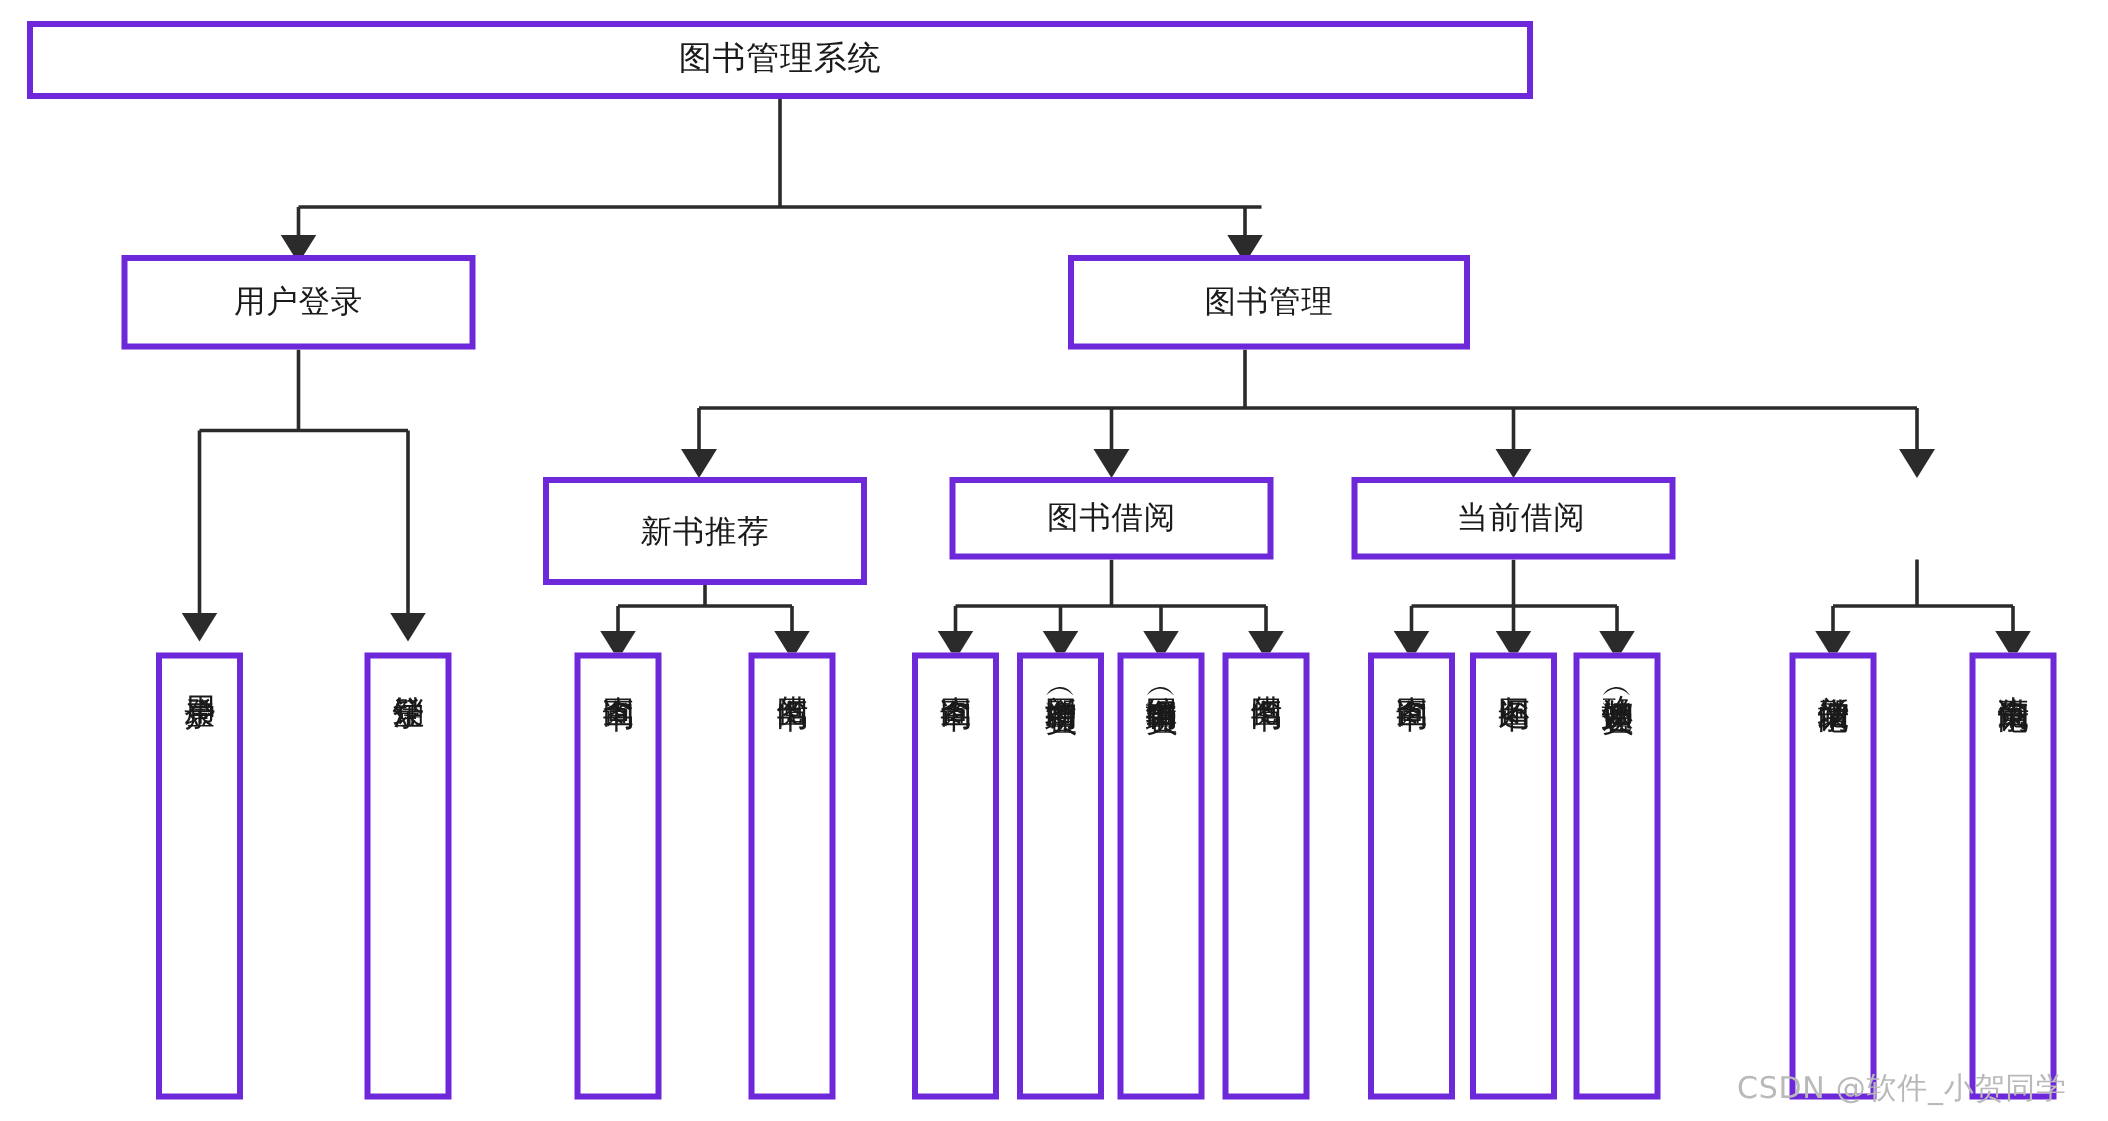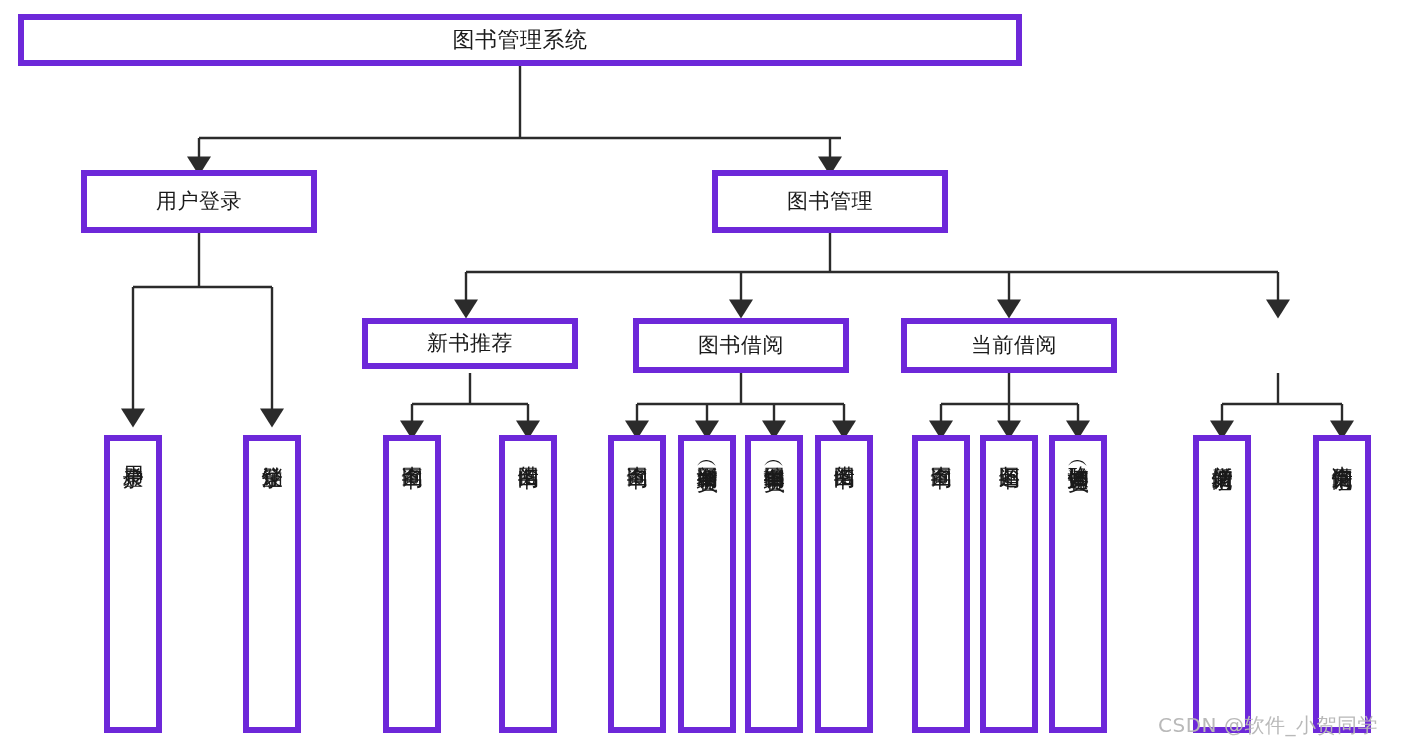--- a/index.html
+++ b/index.html
@@ -21,21 +21,21 @@
   #diagram-svg {
     position: absolute;
     left: 0;
     top: 0;
     width: 1405px;
     height: 747px;
   }
   .node {
     position: absolute;
     box-sizing: border-box;
-    border: 6px solid #6d28d9;
+    border: 4px solid #6d28d9;
     background: #ffffff;
     display: flex;
     align-items: center;
     justify-content: center;
     z-index: 2;
   }
   .node-label {
     font-size: 21px;
     color: #1a1a1a;
     line-height: 1.18;
@@ -125,25 +125,25 @@
     </g>
   </svg>
 
   <div class="node level1" style="left:18px; top:14px; width:1004px; height:52px;">
     <span class="node-label">图书管理系统</span>
   </div>
 
   <div class="node level2" style="left:81px; top:170px; width:236px; height:63px;">
     <span class="node-label">用户登录</span>
   </div>
-  <div class="node level2" style="left:712px; top:170px; width:236px; height:63px;">
+  <div class="node level2" style="left:712px; top:170px; width:268px; height:63px;">
     <span class="node-label">图书管理</span>
   </div>
 
-  <div class="node level3" style="left:362px; top:318px; width:216px; height:51px;">
+  <div class="node level3" style="left:362px; top:318px; width:216px; height:72px;">
     <span class="node-label">新书推荐</span>
   </div>
   <div class="node level3" style="left:633px; top:318px; width:216px; height:55px;align-items:center;">
     <span class="node-label">图书借阅</span>
   </div>
   <div class="node level3" style="left:901px; top:318px; width:216px; height:55px;padding-left:10px;">
     <span class="node-label">当前借阅</span>
   </div>
 
   <div class="node leaf" style="left:104px; top:435px; width:58px; height:298px;">

